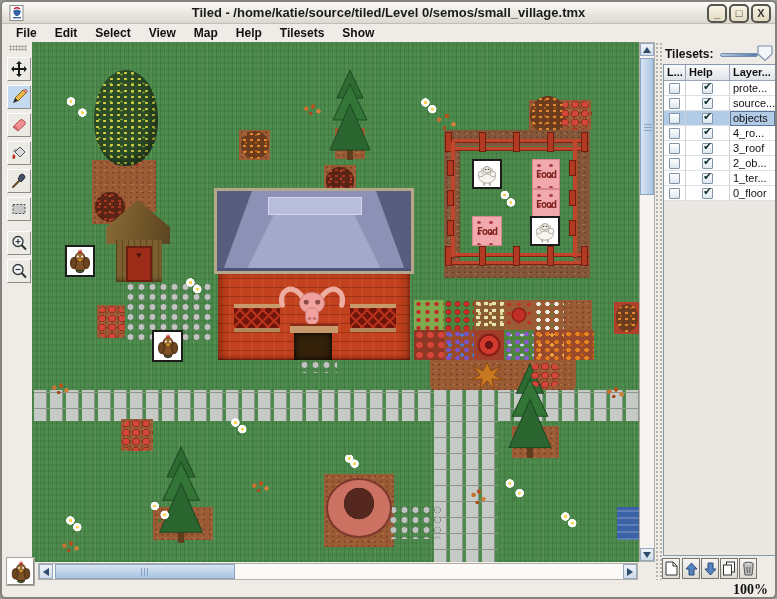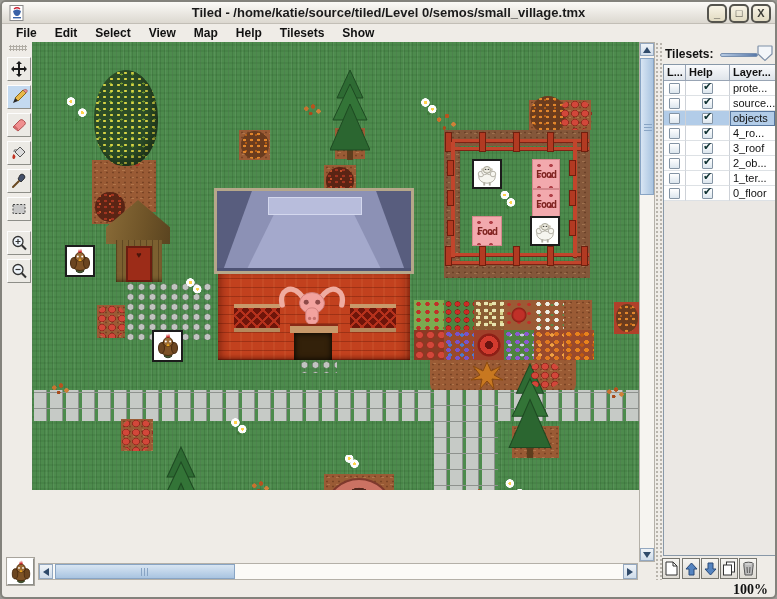--- a/index.html
+++ b/index.html
@@ -16,21 +16,21 @@
   .menubar{position:absolute;left:0;top:22px;width:100%;height:18px;background:#efece7;display:flex;padding-left:5px;}
   .menu-item{font-weight:bold;font-size:12px;color:#111;line-height:18px;padding:0 9px;}
 
   
   .toolbar{position:absolute;left:2px;top:40px;width:28px;height:520px;background:#efece7;}
   .grip{position:absolute;left:5px;top:3px;width:18px;height:6px;background-image:radial-gradient(#b0aca4 1px,transparent 1.2px);background-size:3px 3px;}
   .tbtn{position:absolute;left:3px;width:24px;height:24px;background:#eceae5;border:1px solid;border-color:#fdfdfd #8e8e88 #8e8e88 #fdfdfd;display:flex;align-items:center;justify-content:center;padding:0;}
   .tbtn.sel{background:#c4daf0;}
 
   
-  .map{position:absolute;left:30px;top:40px;width:607px;height:448px;overflow:hidden;background-color:#4d8b4d;background-image:
+  .map{position:absolute;left:30px;top:40px;width:607px;height:520px;overflow:hidden;background-color:#4d8b4d;background-image:
     repeating-linear-gradient(90deg,rgba(0,0,0,0.10) 0 1px,transparent 1px 4px),
     repeating-linear-gradient(90deg,rgba(255,255,255,0.06) 0 1px,transparent 1px 7px),
     repeating-linear-gradient(0deg,rgba(0,50,0,0.08) 0 2px,transparent 2px 6px);}
   .spr{position:absolute;}
   .dirt{background-color:#9a5b35;background-image:radial-gradient(rgba(60,25,5,.35) 1px,transparent 1.4px),radial-gradient(rgba(255,205,150,.22) 1px,transparent 1.3px);background-size:6px 5px,9px 7px;}
   .pendirt{background-color:#84573a;}
   .pengrass{background-color:#4d8b4d;background-image:repeating-linear-gradient(90deg,rgba(0,0,0,0.10) 0 1px,transparent 1px 4px),repeating-linear-gradient(0deg,rgba(0,50,0,0.08) 0 2px,transparent 2px 6px);}
   .stones{background-image:
     repeating-linear-gradient(90deg,transparent 0 12px,#8e928e 12px 13px,rgba(0,0,0,0) 13px 16px),
     repeating-linear-gradient(0deg,transparent 0 12px,#8e928e 12px 13px,rgba(0,0,0,0) 13px 16px),

